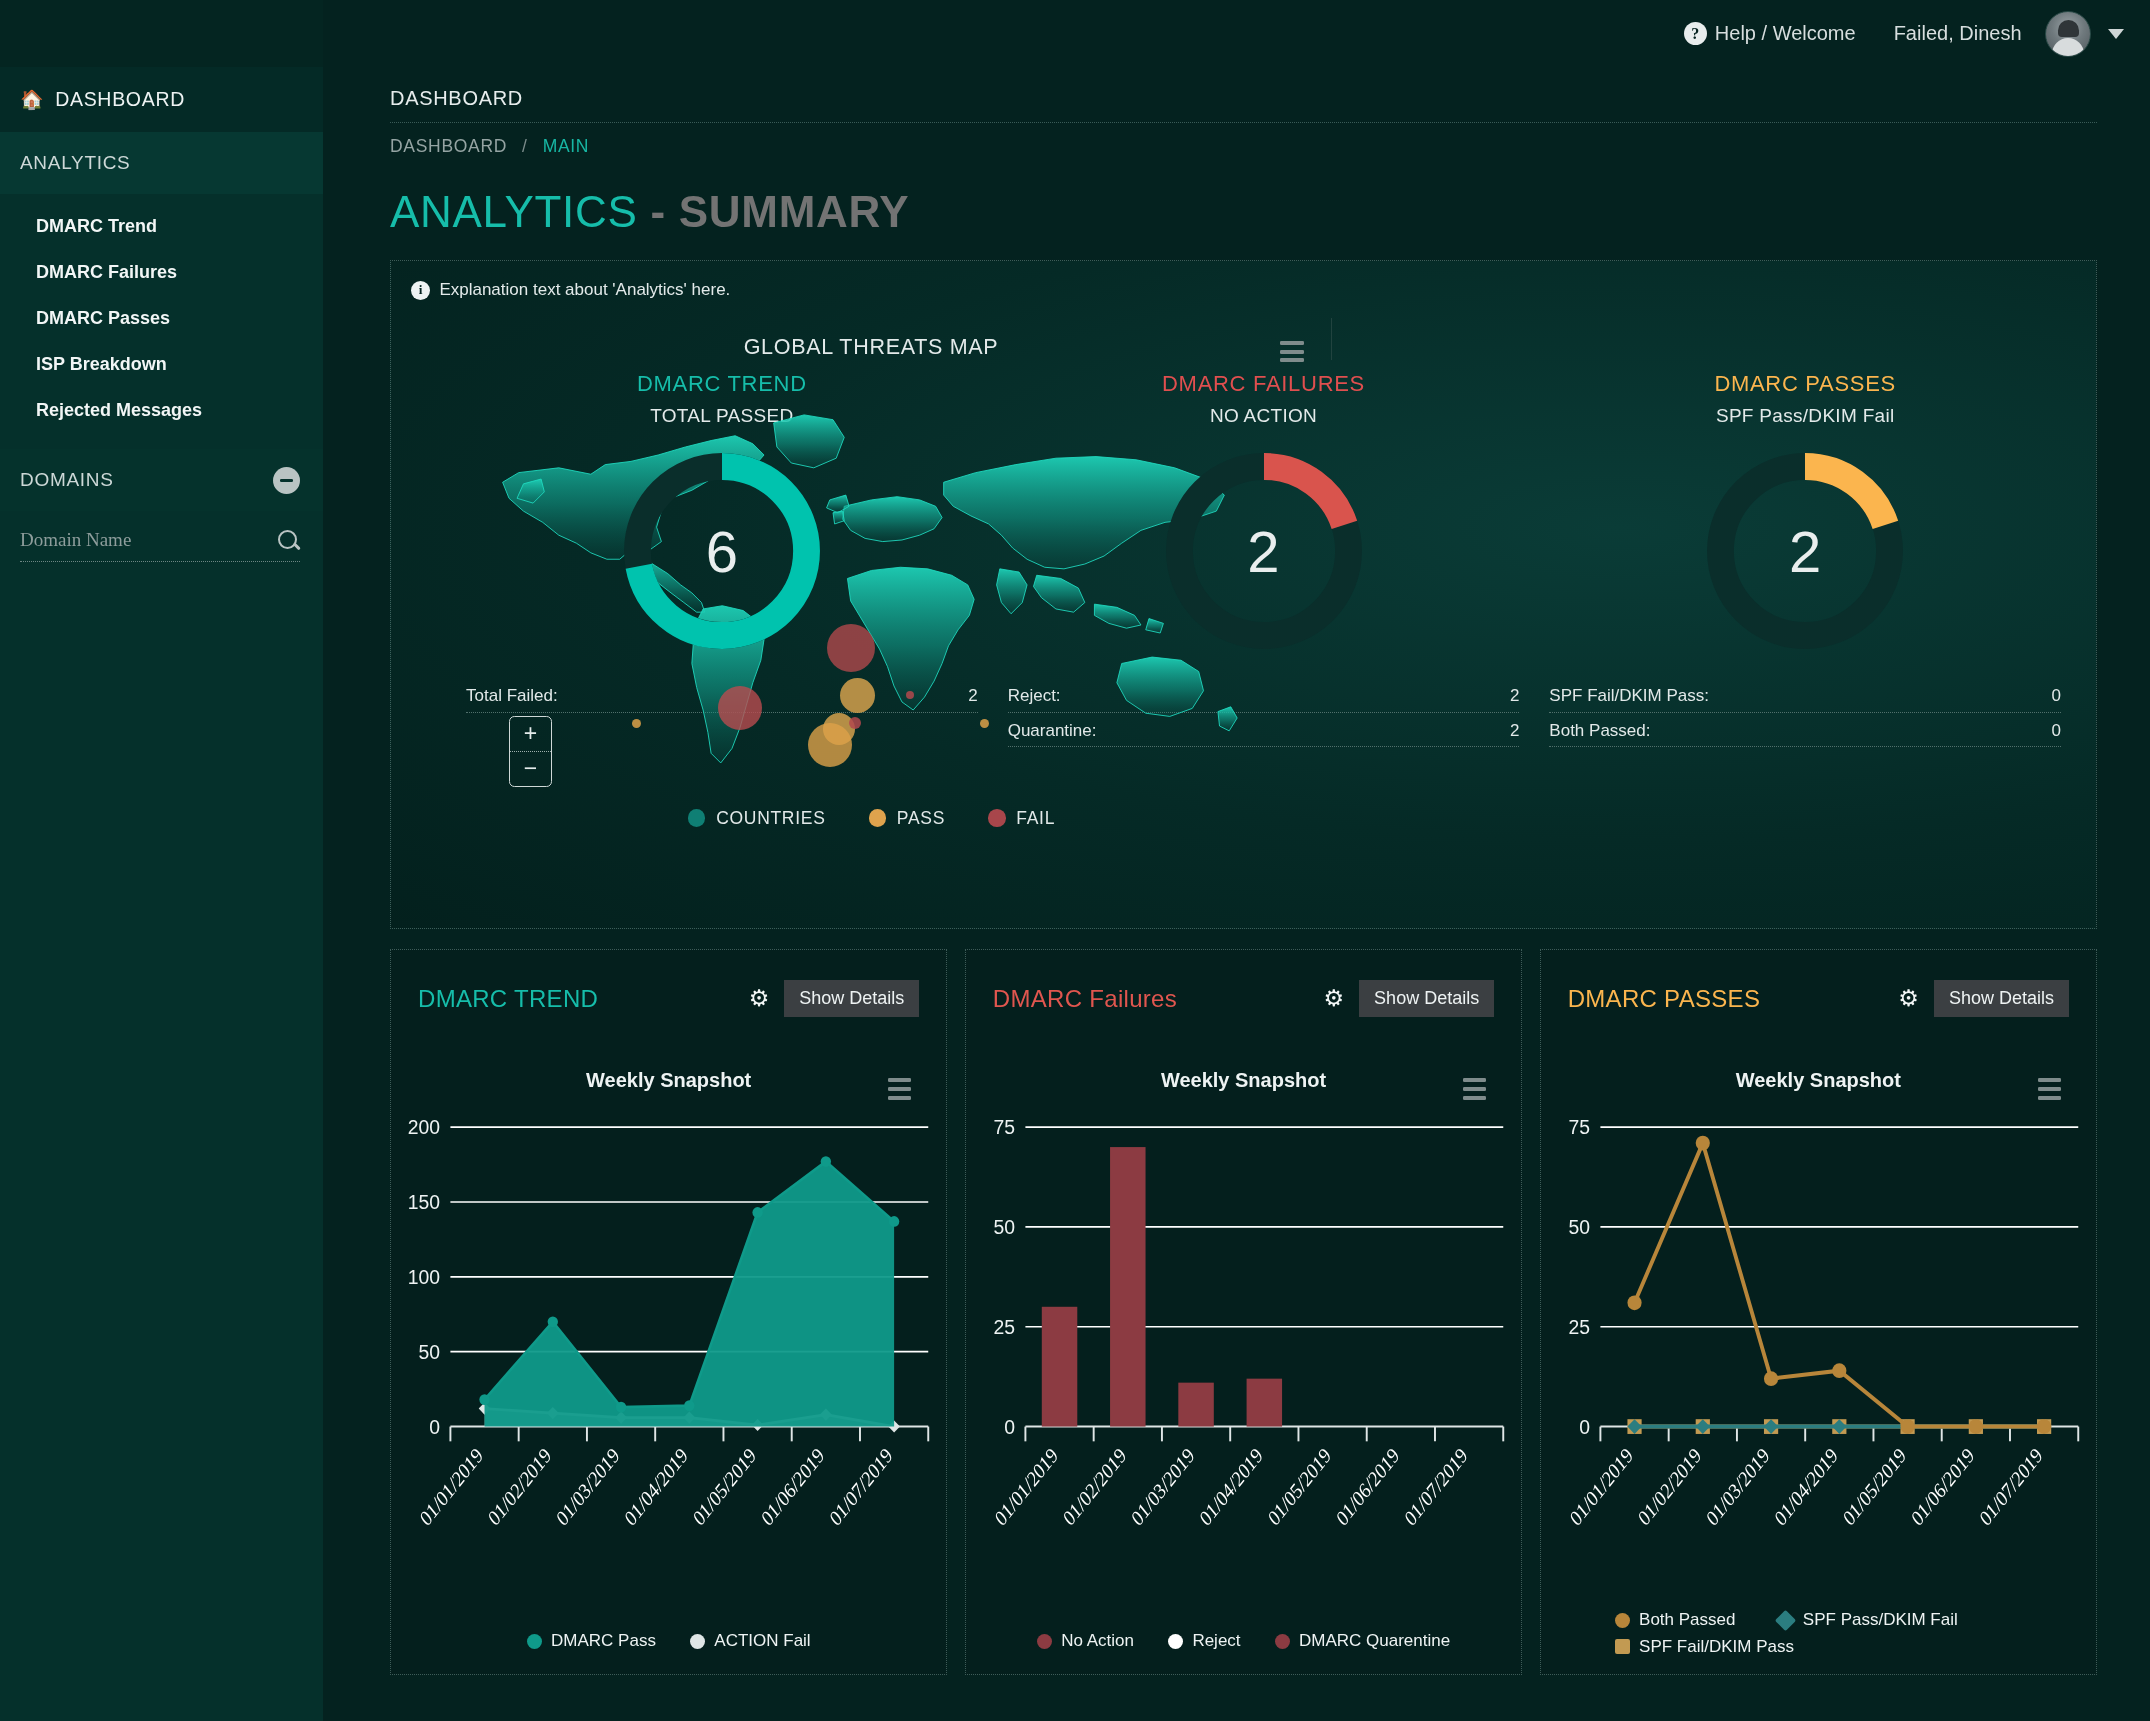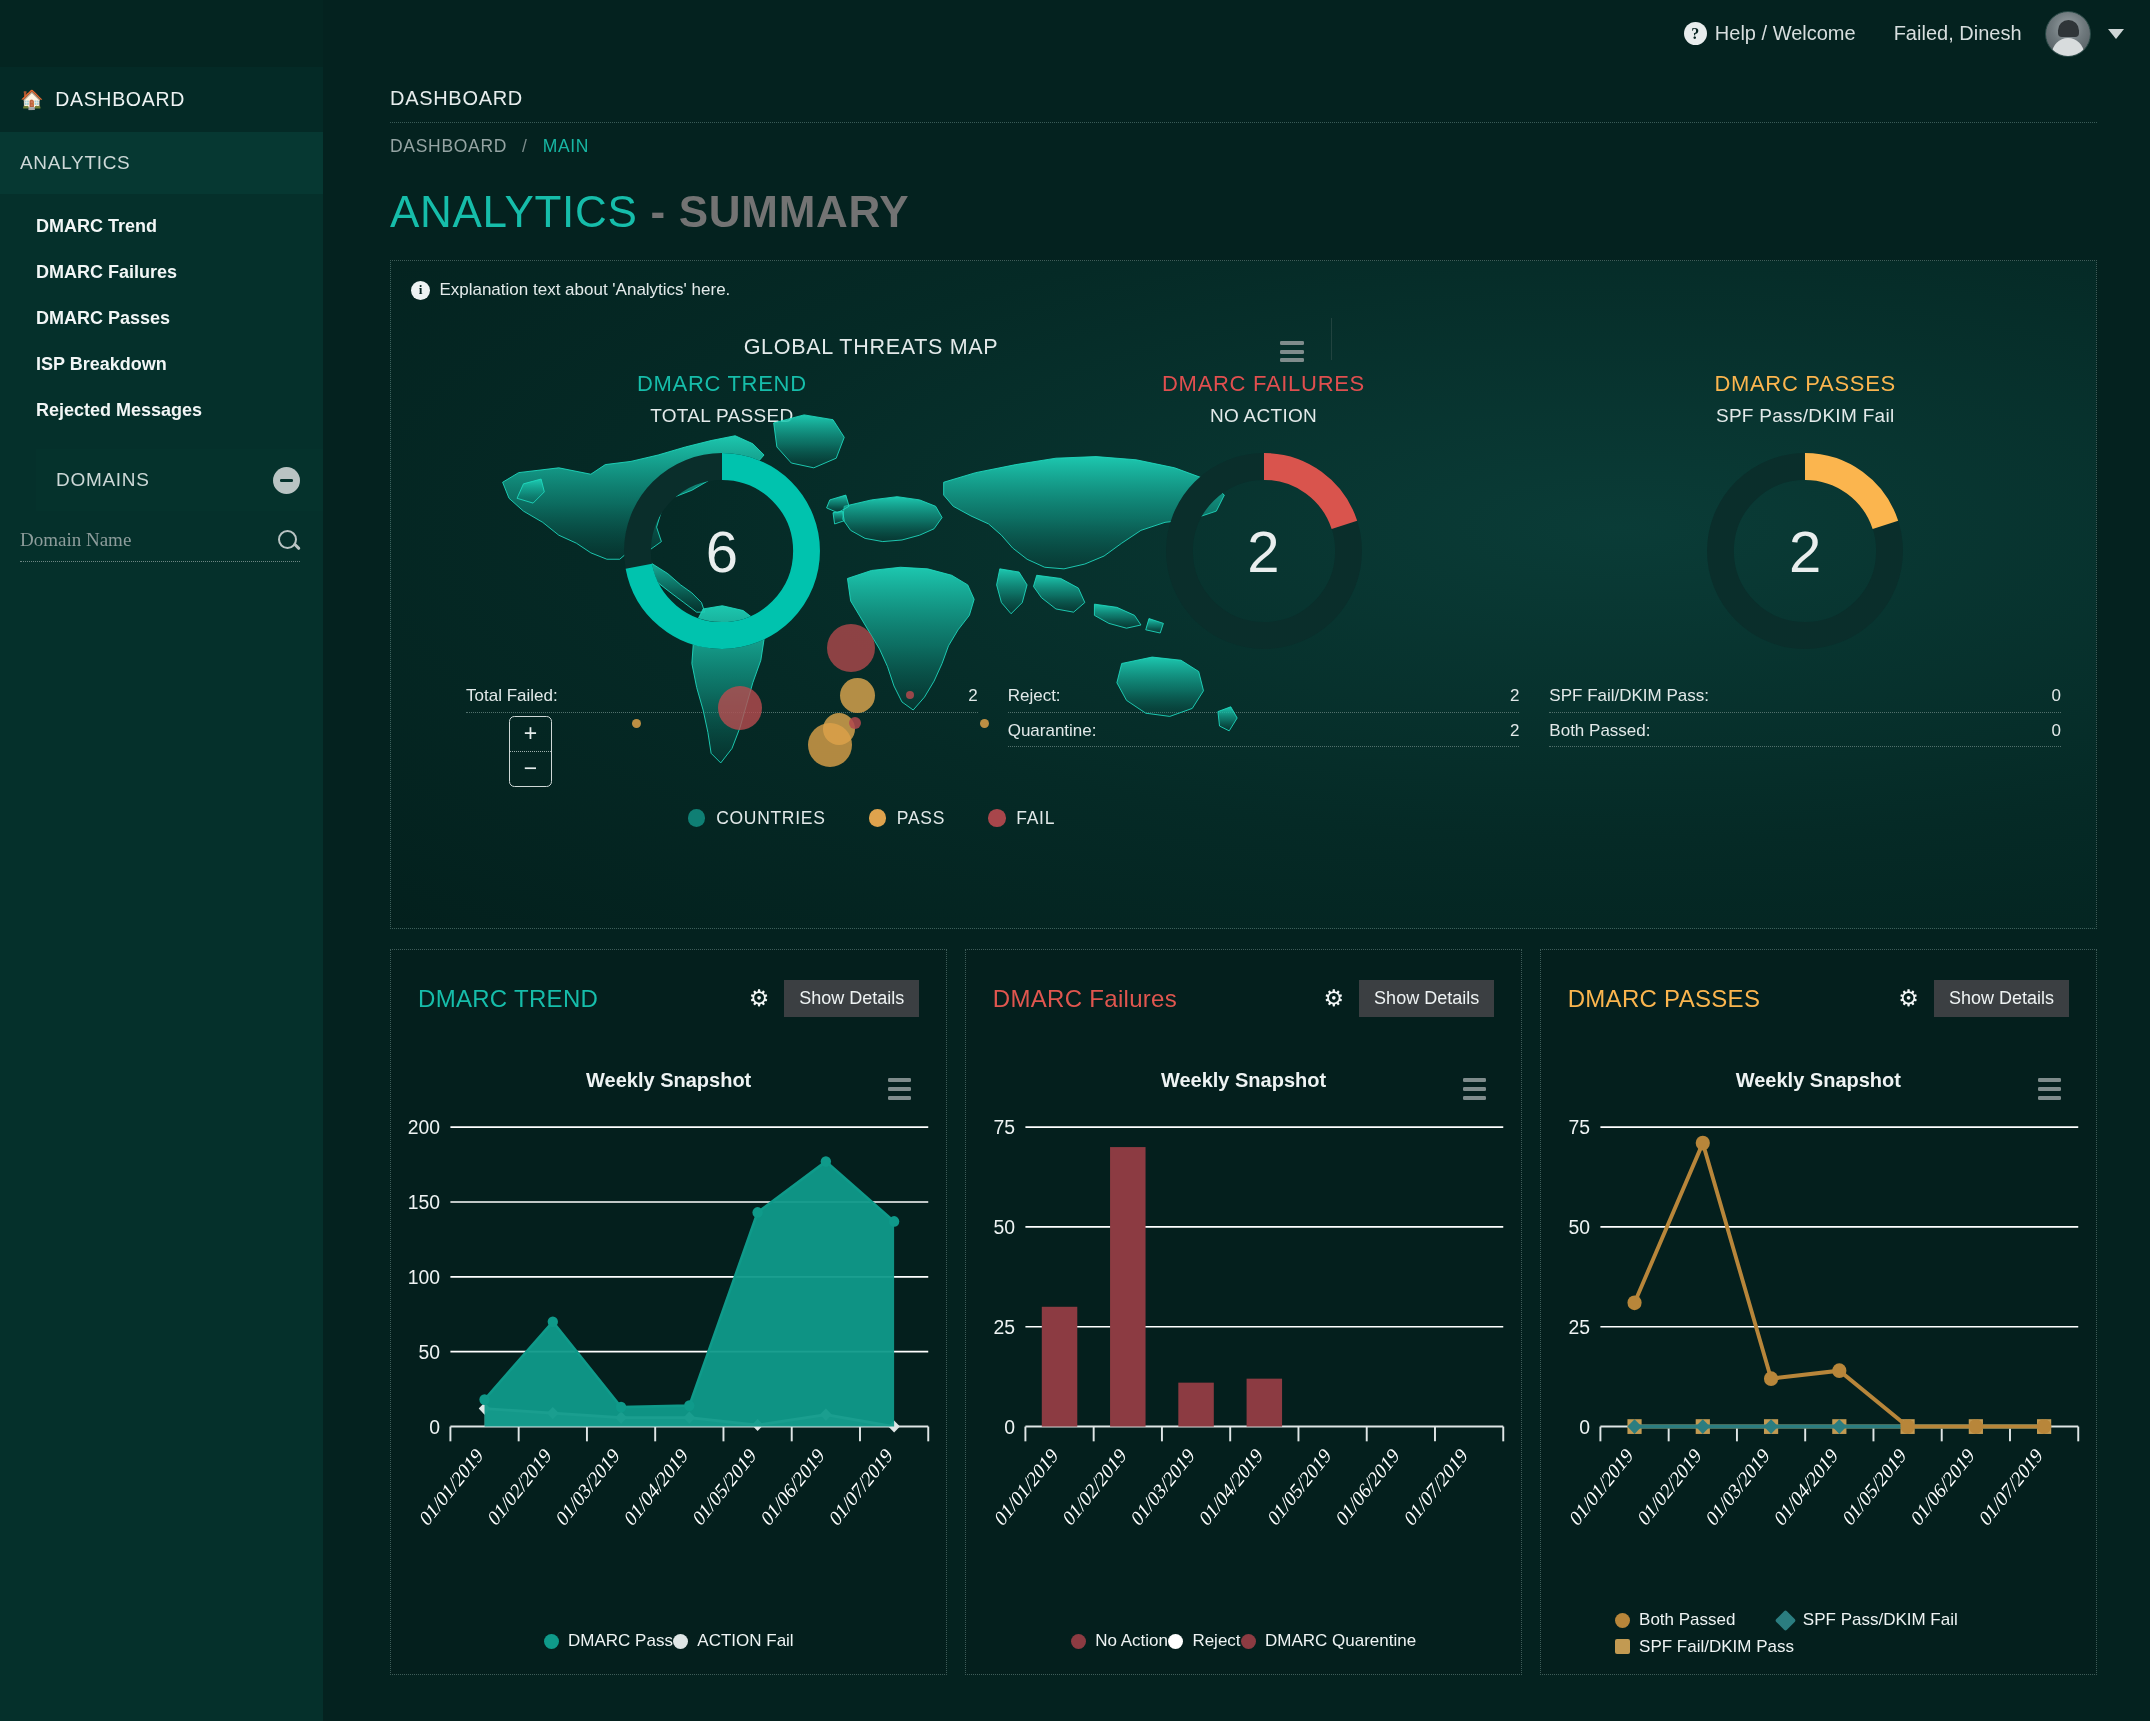--- a/index.html
+++ b/index.html
@@ -60,21 +60,21 @@
     height: 65px; display: flex; align-items: center; padding-left: 20px; gap: 10.8px;
     color: #eef3f3; font-size: 19.5px; letter-spacing: 0.7px; cursor: pointer;
     background: #042a26;
   }
   .home-icon { font-size: 19px; color: #eef3f3; }
   .sb-section {
     height: 62px; display: flex; align-items: center; justify-content: space-between;
     padding: 0 23px 0 20px; color: #cdd8d7; font-size: 19px; letter-spacing: 0.7px;
     background: #063832;
   }
-  .sb-section.domains { background: #05322c; margin-left: 36px; }
+  .sb-section.domains { background: #05322c; }
   .minus-circle {
     width: 27px; height: 27px; border-radius: 50%; background: #b9c4c3;
     display: flex; align-items: center; justify-content: center; cursor: pointer;
   }
   .minus-circle span { display:block; width: 13.4px; height: 3.4px; background: #05322c; border-radius: 1.3px; }
   .sb-items { padding: 9.4px 0 16px 0; background: #05302b; }
   .sb-item {
     height: 46px; display: flex; align-items: center; padding-left: 36px;
     color: #f2f6f6; font-size: 18px; font-weight: 600; cursor: pointer;
   }
@@ -177,21 +177,21 @@
   .gear { font-size: 23px; color:#f3f7f7; cursor:pointer; }
   .show-details {
     background:#3b3f42; color:#eef3f3; font-size: 18px;
     padding: 8px 15px; cursor: pointer; border: none;
     font-family: "Liberation Sans", sans-serif;
   }
   .chart-sub { text-align:center; color:#eef3f3; font-size: 20px; font-weight:600; margin-top: 52px; }
   .chart-ham { position:absolute; right: 35px; top: 128px; cursor:pointer; }
   .chart-ham span { display:block; width: 23px; height: 4px; background:#7f8c8c; margin-bottom: 4.7px; border-radius:1.3px; }
   .plot { position: absolute; left: 0; top: 161px; width: 100%; height: 470px; }
-  .chart-legend { position:absolute; left:0; right:0; bottom: 23px; display:flex; justify-content:center; flex-wrap:wrap; padding: 0 27px; }
+  .chart-legend { position:absolute; left:0; right:0; bottom: 23px; display:flex; justify-content:center; gap: 34px; flex-wrap:wrap; padding: 0 27px; }
   .cl { display:flex; align-items:center; gap: 9.4px; color:#eef3f3; font-size: 17px; }
   .cl .sw { width: 15px; height: 15px; border-radius: 50%; }
   .cl .sw.sq { border-radius: 2px; }
   .cl .sw.di { border-radius: 2px; transform: rotate(45deg); }
   .legend-3 { flex-direction: column; align-items: flex-start; gap: 6.7px; }
 </style>
 </head>
 <body>
 
 <div id="sidebar">

